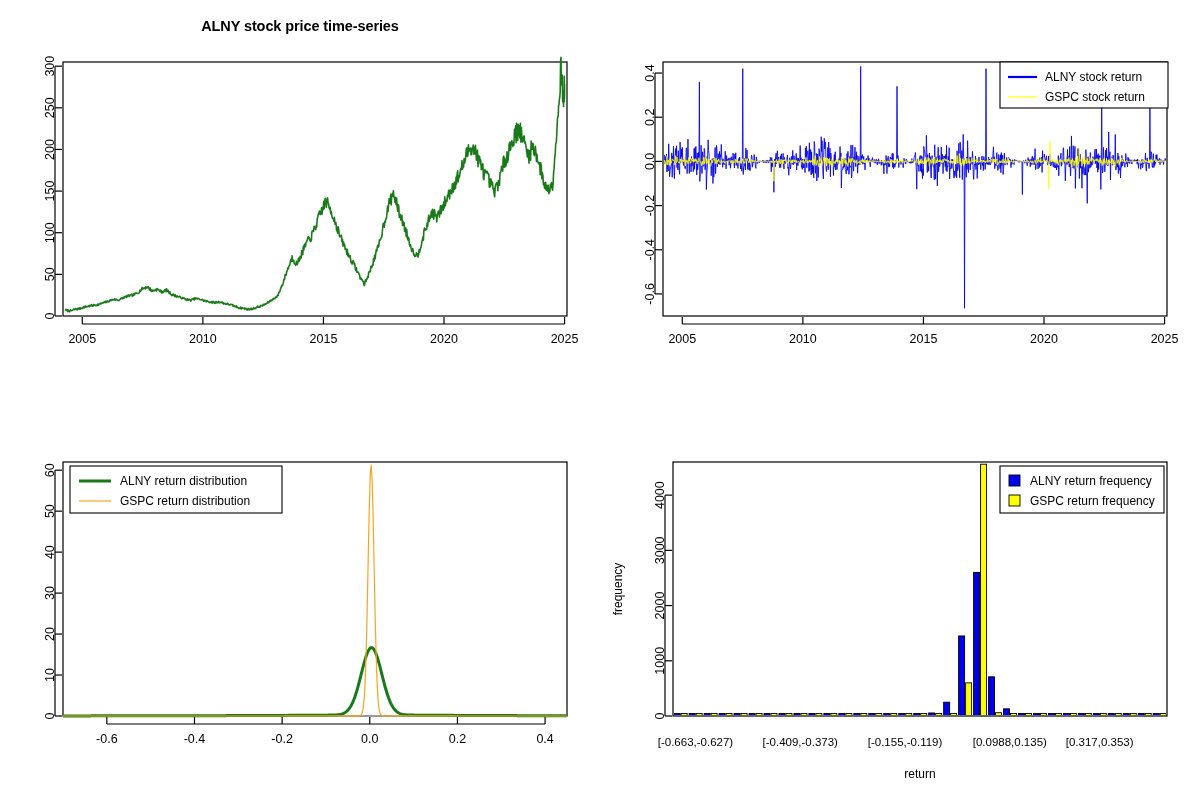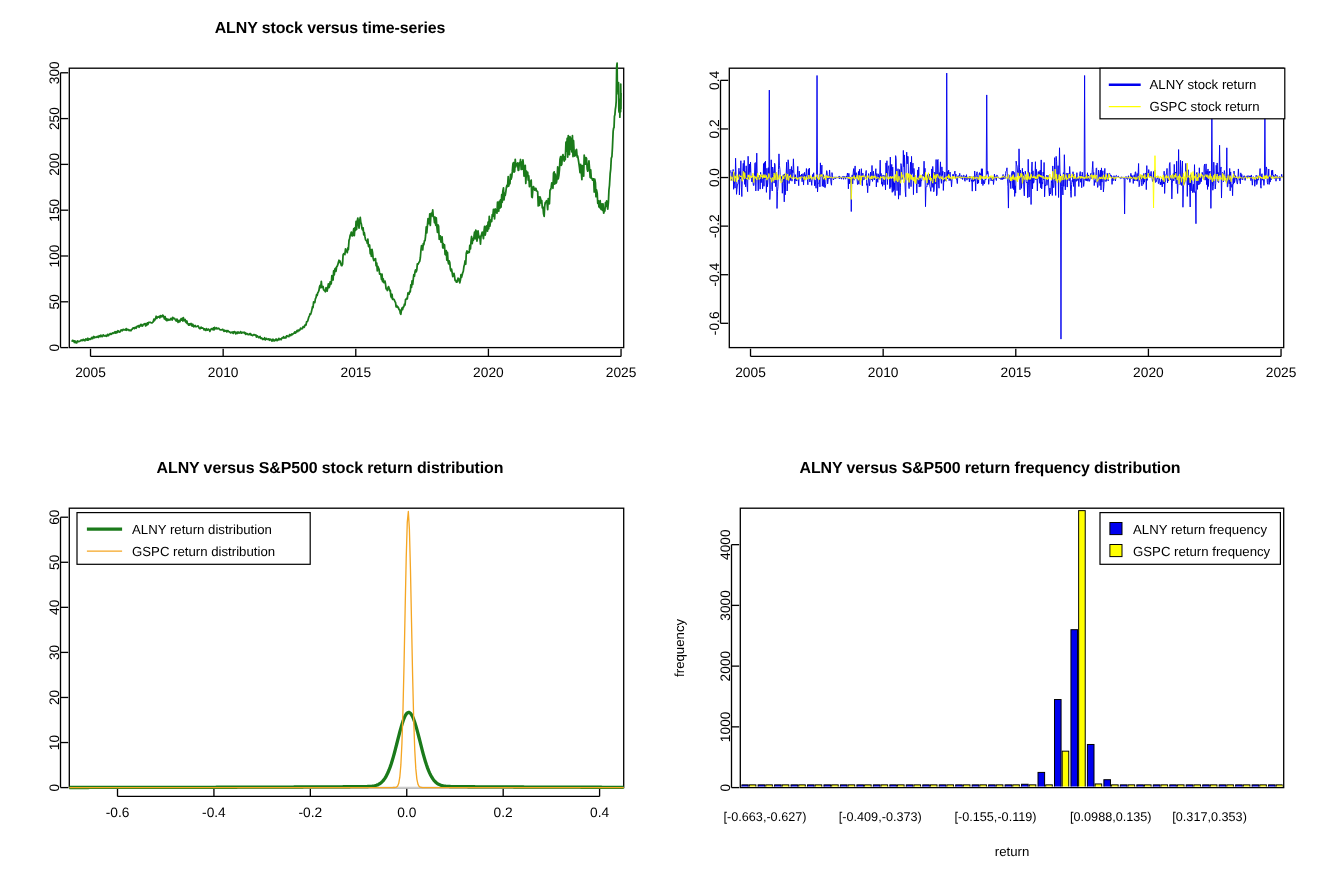--- a/index.html
+++ b/index.html
@@ -24,21 +24,21 @@
   .axlab{font-size:12px;}
   .legtxt{font-size:12px;}
   .binlab{font-size:11.5px;}
 </style>
 </head>
 <body>
 
 <div id="grid">
 
   <div class="panel">
-    <div class="ptitle">ALNY stock versus time-series</div>
+    <div class="ptitle">ALNY stock price time-series</div>
     <svg id="svg-price" width="600" height="400">
         <rect x="63" y="62" width="504" height="254" fill="none" stroke="#000" stroke-width="1.2"></rect>
         <g>
           <line x1="55" y1="316" x2="55" y2="66.1639344262295" stroke="#000" stroke-width="1.2"></line>
           <line x1="55" y1="316" x2="62" y2="316" stroke="#000" stroke-width="1.2"></line>
           <text x="50" y="316" text-anchor="middle" dominant-baseline="central" transform="rotate(-90 50 316)" class="tick">0</text>
           <line x1="55" y1="274.3606557377049" x2="62" y2="274.3606557377049" stroke="#000" stroke-width="1.2"></line>
           <text x="50" y="274.3606557377049" text-anchor="middle" dominant-baseline="central" transform="rotate(-90 50 274.3606557377049)" class="tick">50</text>
           <line x1="55" y1="232.72131147540983" x2="62" y2="232.72131147540983" stroke="#000" stroke-width="1.2"></line>
           <text x="50" y="232.72131147540983" text-anchor="middle" dominant-baseline="central" transform="rotate(-90 50 232.72131147540983)" class="tick">100</text>
@@ -110,21 +110,20 @@
           <rect x="400" y="62" width="168" height="46" fill="#fff" stroke="#000" stroke-width="1.1"></rect>
           <line x1="408" y1="77" x2="437" y2="77" stroke="#0000ee" stroke-width="2.2"></line>
           <text x="445" y="81" class="legtxt">ALNY stock return</text>
           <line x1="408" y1="97" x2="437" y2="97" stroke="#ffff00" stroke-width="1.2"></line>
           <text x="445" y="101" class="legtxt">GSPC stock return</text>
         </g>
       </svg>
   </div>
 
   <div class="panel">
-    <div class="ptitle">ALNY versus S&amp;P500 stock return distribution</div>
     <svg id="svg-density" width="600" height="400">
         <rect x="63" y="62" width="504" height="254" fill="none" stroke="#000" stroke-width="1.2"></rect>
         <g>
           <line x1="55" y1="316" x2="55" y2="70.19354838709677" stroke="#000" stroke-width="1.2"></line>
           <line x1="55" y1="316" x2="62" y2="316" stroke="#000" stroke-width="1.2"></line>
           <text x="50" y="316" text-anchor="middle" dominant-baseline="central" transform="rotate(-90 50 316)" class="tick">0</text>
           <line x1="55" y1="275.0322580645161" x2="62" y2="275.0322580645161" stroke="#000" stroke-width="1.2"></line>
           <text x="50" y="275.0322580645161" text-anchor="middle" dominant-baseline="central" transform="rotate(-90 50 275.0322580645161)" class="tick">10</text>
           <line x1="55" y1="234.06451612903226" x2="62" y2="234.06451612903226" stroke="#000" stroke-width="1.2"></line>
           <text x="50" y="234.06451612903226" text-anchor="middle" dominant-baseline="central" transform="rotate(-90 50 234.06451612903226)" class="tick">20</text>
@@ -159,21 +158,20 @@
           <rect x="70" y="66" width="212" height="47" fill="#fff" stroke="#000" stroke-width="1.1"></rect>
           <line x1="79" y1="81" x2="111" y2="81" stroke="#1a7a1a" stroke-width="3"></line>
           <text x="120" y="85" class="legtxt">ALNY return distribution</text>
           <line x1="79" y1="101" x2="111" y2="101" stroke="#f5a623" stroke-width="1.2"></line>
           <text x="120" y="105" class="legtxt">GSPC return distribution</text>
         </g>
       </svg>
   </div>
 
   <div class="panel">
-    <div class="ptitle">ALNY versus S&amp;P500 return frequency distribution</div>
     <svg id="svg-hist" width="600" height="400">
         <rect x="73" y="62" width="494" height="254" fill="none" stroke="#000" stroke-width="1.2"></rect>
         <g>
           <line x1="65" y1="316" x2="65" y2="95.13043478260869" stroke="#000" stroke-width="1.2"></line>
           <line x1="65" y1="316" x2="72" y2="316" stroke="#000" stroke-width="1.2"></line>
           <text x="60" y="316" text-anchor="middle" dominant-baseline="central" transform="rotate(-90 60 316)" class="tick">0</text>
           <line x1="65" y1="260.7826086956522" x2="72" y2="260.7826086956522" stroke="#000" stroke-width="1.2"></line>
           <text x="60" y="260.7826086956522" text-anchor="middle" dominant-baseline="central" transform="rotate(-90 60 260.7826086956522)" class="tick">1000</text>
           <line x1="65" y1="205.56521739130434" x2="72" y2="205.56521739130434" stroke="#000" stroke-width="1.2"></line>
           <text x="60" y="205.56521739130434" text-anchor="middle" dominant-baseline="central" transform="rotate(-90 60 205.56521739130434)" class="tick">2000</text>

